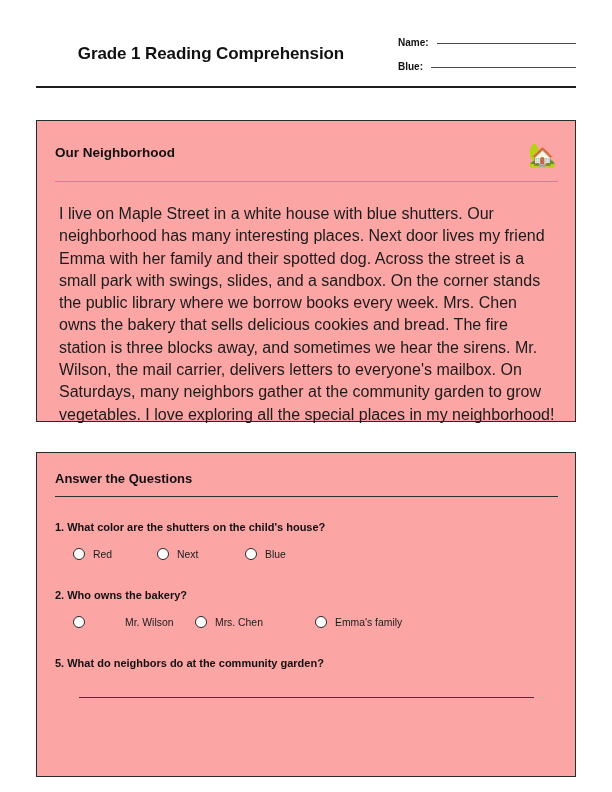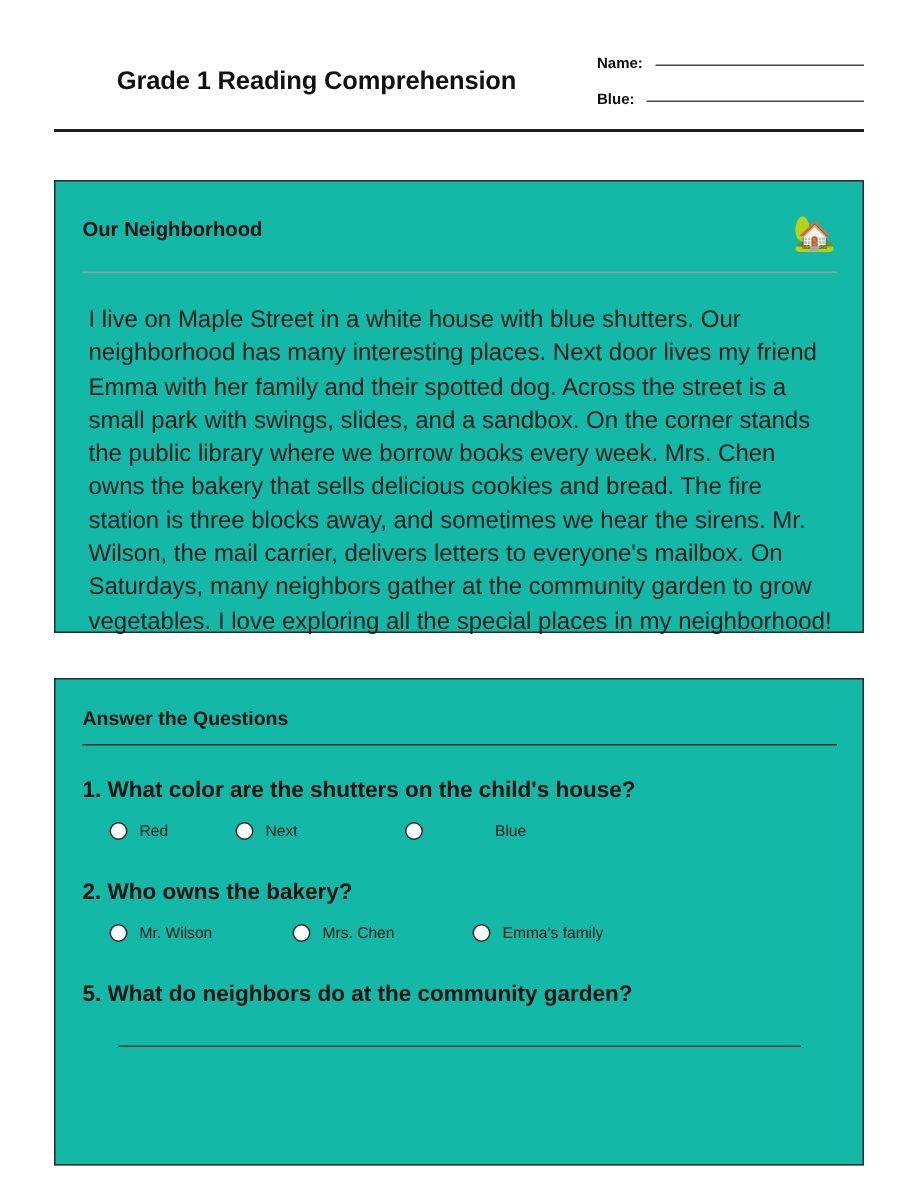--- a/index.html
+++ b/index.html
@@ -75,21 +75,21 @@
     width: 540px;
     height: 0;
     border-top: 2px solid #1d1d1d;
   }
 
   
   .card {
     position: absolute;
     box-sizing: border-box;
     border: 1.2px solid #2b2b2b;
-    background: #14b8a6;
+    background: #fca5a5;
   }
 
   .passage-card {
     left: 36px;
     top: 120px;
     width: 540px;
     height: 302px;
   }
   .questions-card {
     left: 36px;
@@ -164,21 +164,21 @@
     position: absolute;
     left: 18px;
     top: 58px;
     width: 504px;
   }
   .q-block {
     position: relative;
     margin-bottom: 0;
   }
   .q-prompt {
-    font-size: 15px;
+    font-size: 11px;
     font-weight: bold;
     color: #111111;
     line-height: 14px;
     padding-top: 9px;
   }
   .q-options {
     position: relative;
     height: 34px;
     margin-top: 11px;
   }
@@ -257,31 +257,31 @@
         <div class="q-prompt">1. What color are the shutters on the child's house?</div>
         <div class="q-options">
           <div class="q-option" style="left:18px;">
             <span class="radio"></span>
             <span class="opt-label">Red</span>
           </div>
           <div class="q-option" style="left:102px;">
             <span class="radio"></span>
             <span class="opt-label">Next</span>
           </div>
-          <div class="q-option" style="left:215px;gap:40px;">
+          <div class="q-option" style="left:190px;">
             <span class="radio"></span>
             <span class="opt-label">Blue</span>
           </div>
         </div>
       </div>
 
       <div class="q-block">
         <div class="q-prompt">2. Who owns the bakery?</div>
         <div class="q-options">
-          <div class="q-option" style="left:18px;">
+          <div class="q-option" style="left:18px;gap:32px;">
             <span class="radio"></span>
             <span class="opt-label">Mr. Wilson</span>
           </div>
           <div class="q-option" style="left:140px;">
             <span class="radio"></span>
             <span class="opt-label">Mrs. Chen</span>
           </div>
           <div class="q-option" style="left:260px;">
             <span class="radio"></span>
             <span class="opt-label">Emma's family</span>

